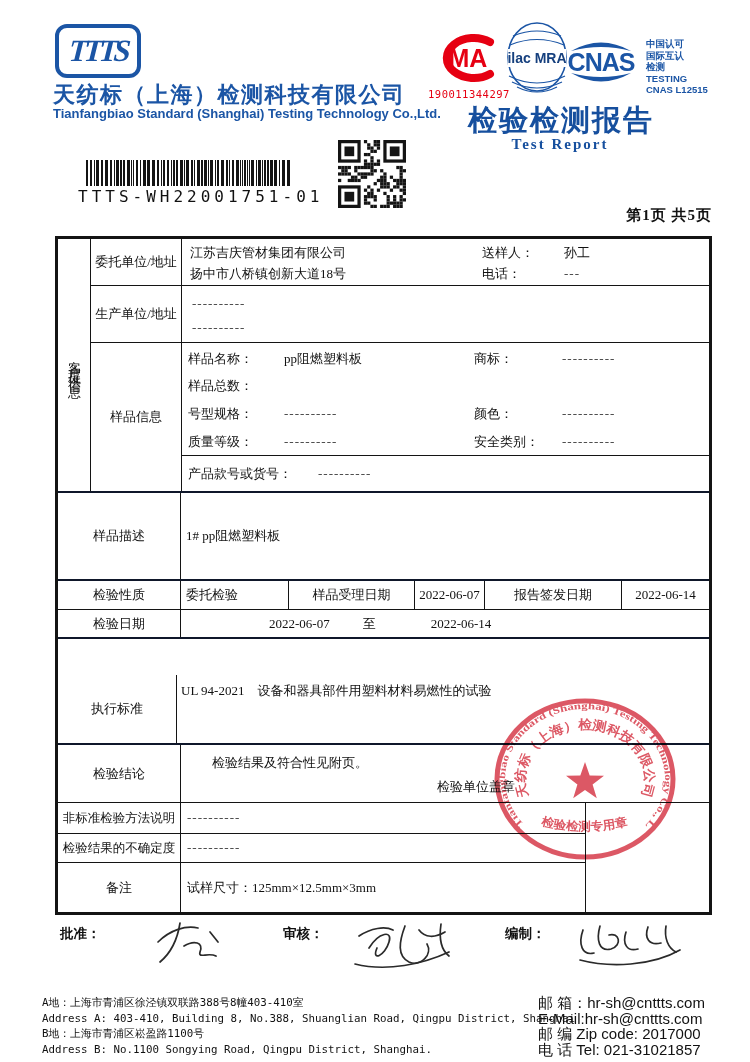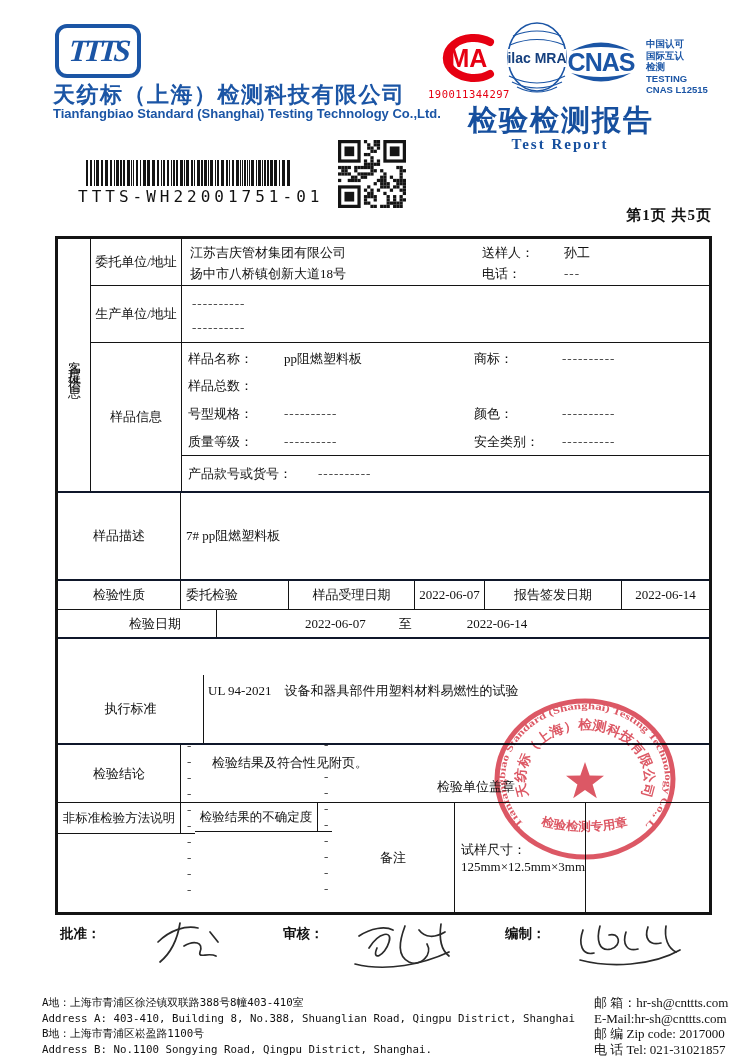--- a/index.html
+++ b/index.html
@@ -44,22 +44,22 @@
   .fld{display:flex;align-items:center;box-sizing:border-box;padding-left:6px;}
   .fl{width:96px;flex-shrink:0;} .fv{width:190px;flex-shrink:0;} .fl2{width:88px;flex-shrink:0;} 
   
   .stamp{position:absolute;left:492px;top:696px;mix-blend-mode:multiply;opacity:.88;pointer-events:none;}
   
   .sig-label{position:absolute;font-size:13.5px;font-weight:bold;}
   .sig{position:absolute;}
   
   .footer-left{position:absolute;left:42px;top:995px;font-family:"DejaVu Sans Mono",monospace;
                font-size:10.8px;line-height:15.6px;white-space:nowrap;}
-  .footer-right{position:absolute;left:594px;top:995px;font-family:Liberation Serif, serif;
-                font-size:13px;line-height:15.6px;white-space:nowrap;}
+  .footer-right{position:absolute;left:538px;top:995px;font-family:Liberation Sans, sans-serif;
+                font-size:15px;line-height:15.6px;white-space:nowrap;}
 </style>
 </head>
 <body>
 
 <div class="page">
 
   <div class="logo-box">
     <span>TTTS</span>
   </div>
   <div class="company-cn">天纺标（上海）检测科技有限公司</div>
@@ -370,56 +370,56 @@
               <span style="width:130px;">产品款号或货号：</span>
               <span class="dash">----------</span>
             </div>
           </div>
         </div>
       </div>
     </div>
 
     <div class="row bb2" style="height:88px;">
       <div class="cell lab br1" style="width:123px;">样品描述</div>
-      <div class="cell" style="flex:1;padding-left:5px;">7# pp阻燃塑料板</div>
+      <div class="cell" style="flex:1;padding-left:5px;">1# pp阻燃塑料板</div>
     </div>
 
     <div class="row bb1" style="height:29px;">
       <div class="cell lab br1" style="width:123px;">检验性质</div>
       <div class="cell br1" style="width:108px;padding-left:5px;">委托检验</div>
       <div class="cell lab br1" style="width:126px;">样品受理日期</div>
       <div class="cell lab br1" style="width:70px;">2022-06-07</div>
       <div class="cell lab br1" style="width:137px;">报告签发日期</div>
       <div class="cell lab" style="flex:1;">2022-06-14</div>
     </div>
 
     <div class="row bb2" style="height:29px;">
-      <div class="cell lab br1" style="width:123px;margin-left:36px;">检验日期</div>
+      <div class="cell lab br1" style="width:123px;">检验日期</div>
       <div class="cell" style="flex:1;">
         <span style="margin-left:88px;">2022-06-07</span>
         <span style="margin-left:33px;">至</span>
         <span style="margin-left:55px;">2022-06-14</span>
       </div>
     </div>
 
     <div class="row bb2" style="height:106px;">
-      <div class="cell lab br1" style="width:146px;margin-top:36px;">执行标准</div>
+      <div class="cell lab br1" style="width:119px;margin-top:36px;">执行标准</div>
       <div class="cell" style="flex:1;padding-left:4px;">UL 94-2021　设备和器具部件用塑料材料易燃性的试验</div>
     </div>
 
     <div class="row bb1" style="height:58px;">
       <div class="cell lab br1" style="width:123px;">检验结论</div>
       <div style="flex:1;position:relative;">
         <div style="position:absolute;left:31px;top:9px;">检验结果及符合性见附页。</div>
         <div style="position:absolute;left:256px;top:33px;">检验单位盖章</div>
       </div>
     </div>
 
     <div class="row" style="flex:1;">
-      <div style="flex:1;display:flex;flex-direction:row;">
+      <div style="flex:1;display:flex;flex-direction:column;">
         <div class="row bb1" style="height:31px;">
           <div class="cell lab br1" style="width:123px;font-size:12.5px;">非标准检验方法说明</div>
           <div class="cell dash" style="flex:1;padding-left:6px;">----------</div>
         </div>
         <div class="row bb1" style="height:29px;">
           <div class="cell lab br1" style="width:123px;font-size:12.5px;">检验结果的不确定度</div>
           <div class="cell dash" style="flex:1;padding-left:6px;">----------</div>
         </div>
         <div class="row" style="flex:1;">
           <div class="cell lab br1" style="width:123px;">备注</div>

